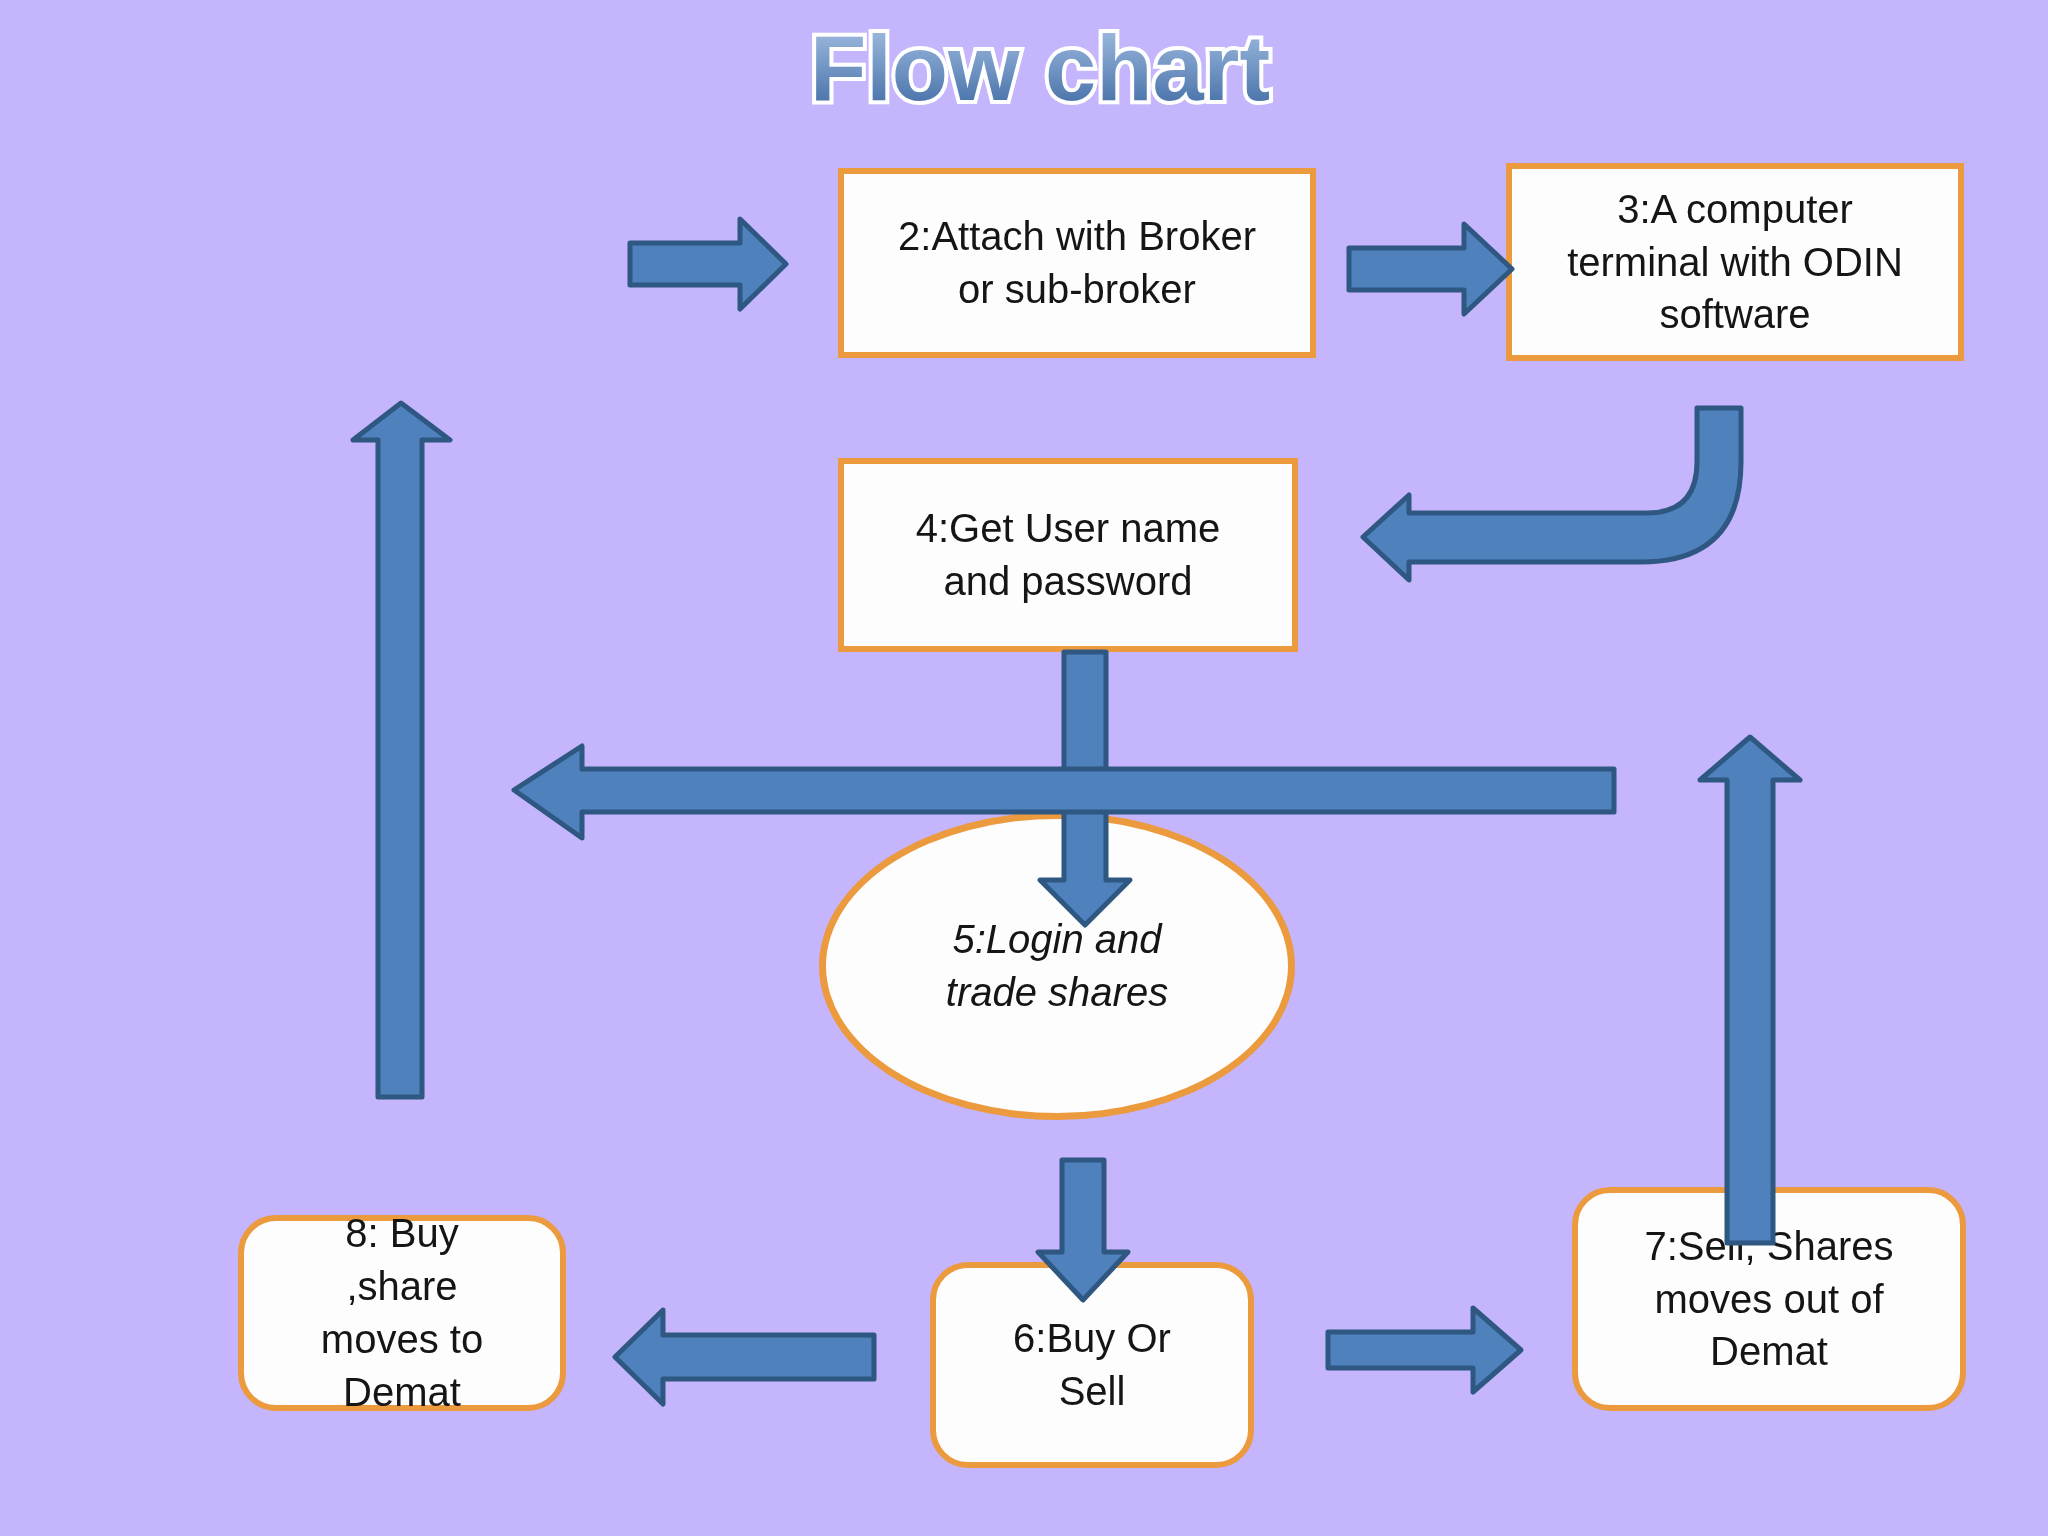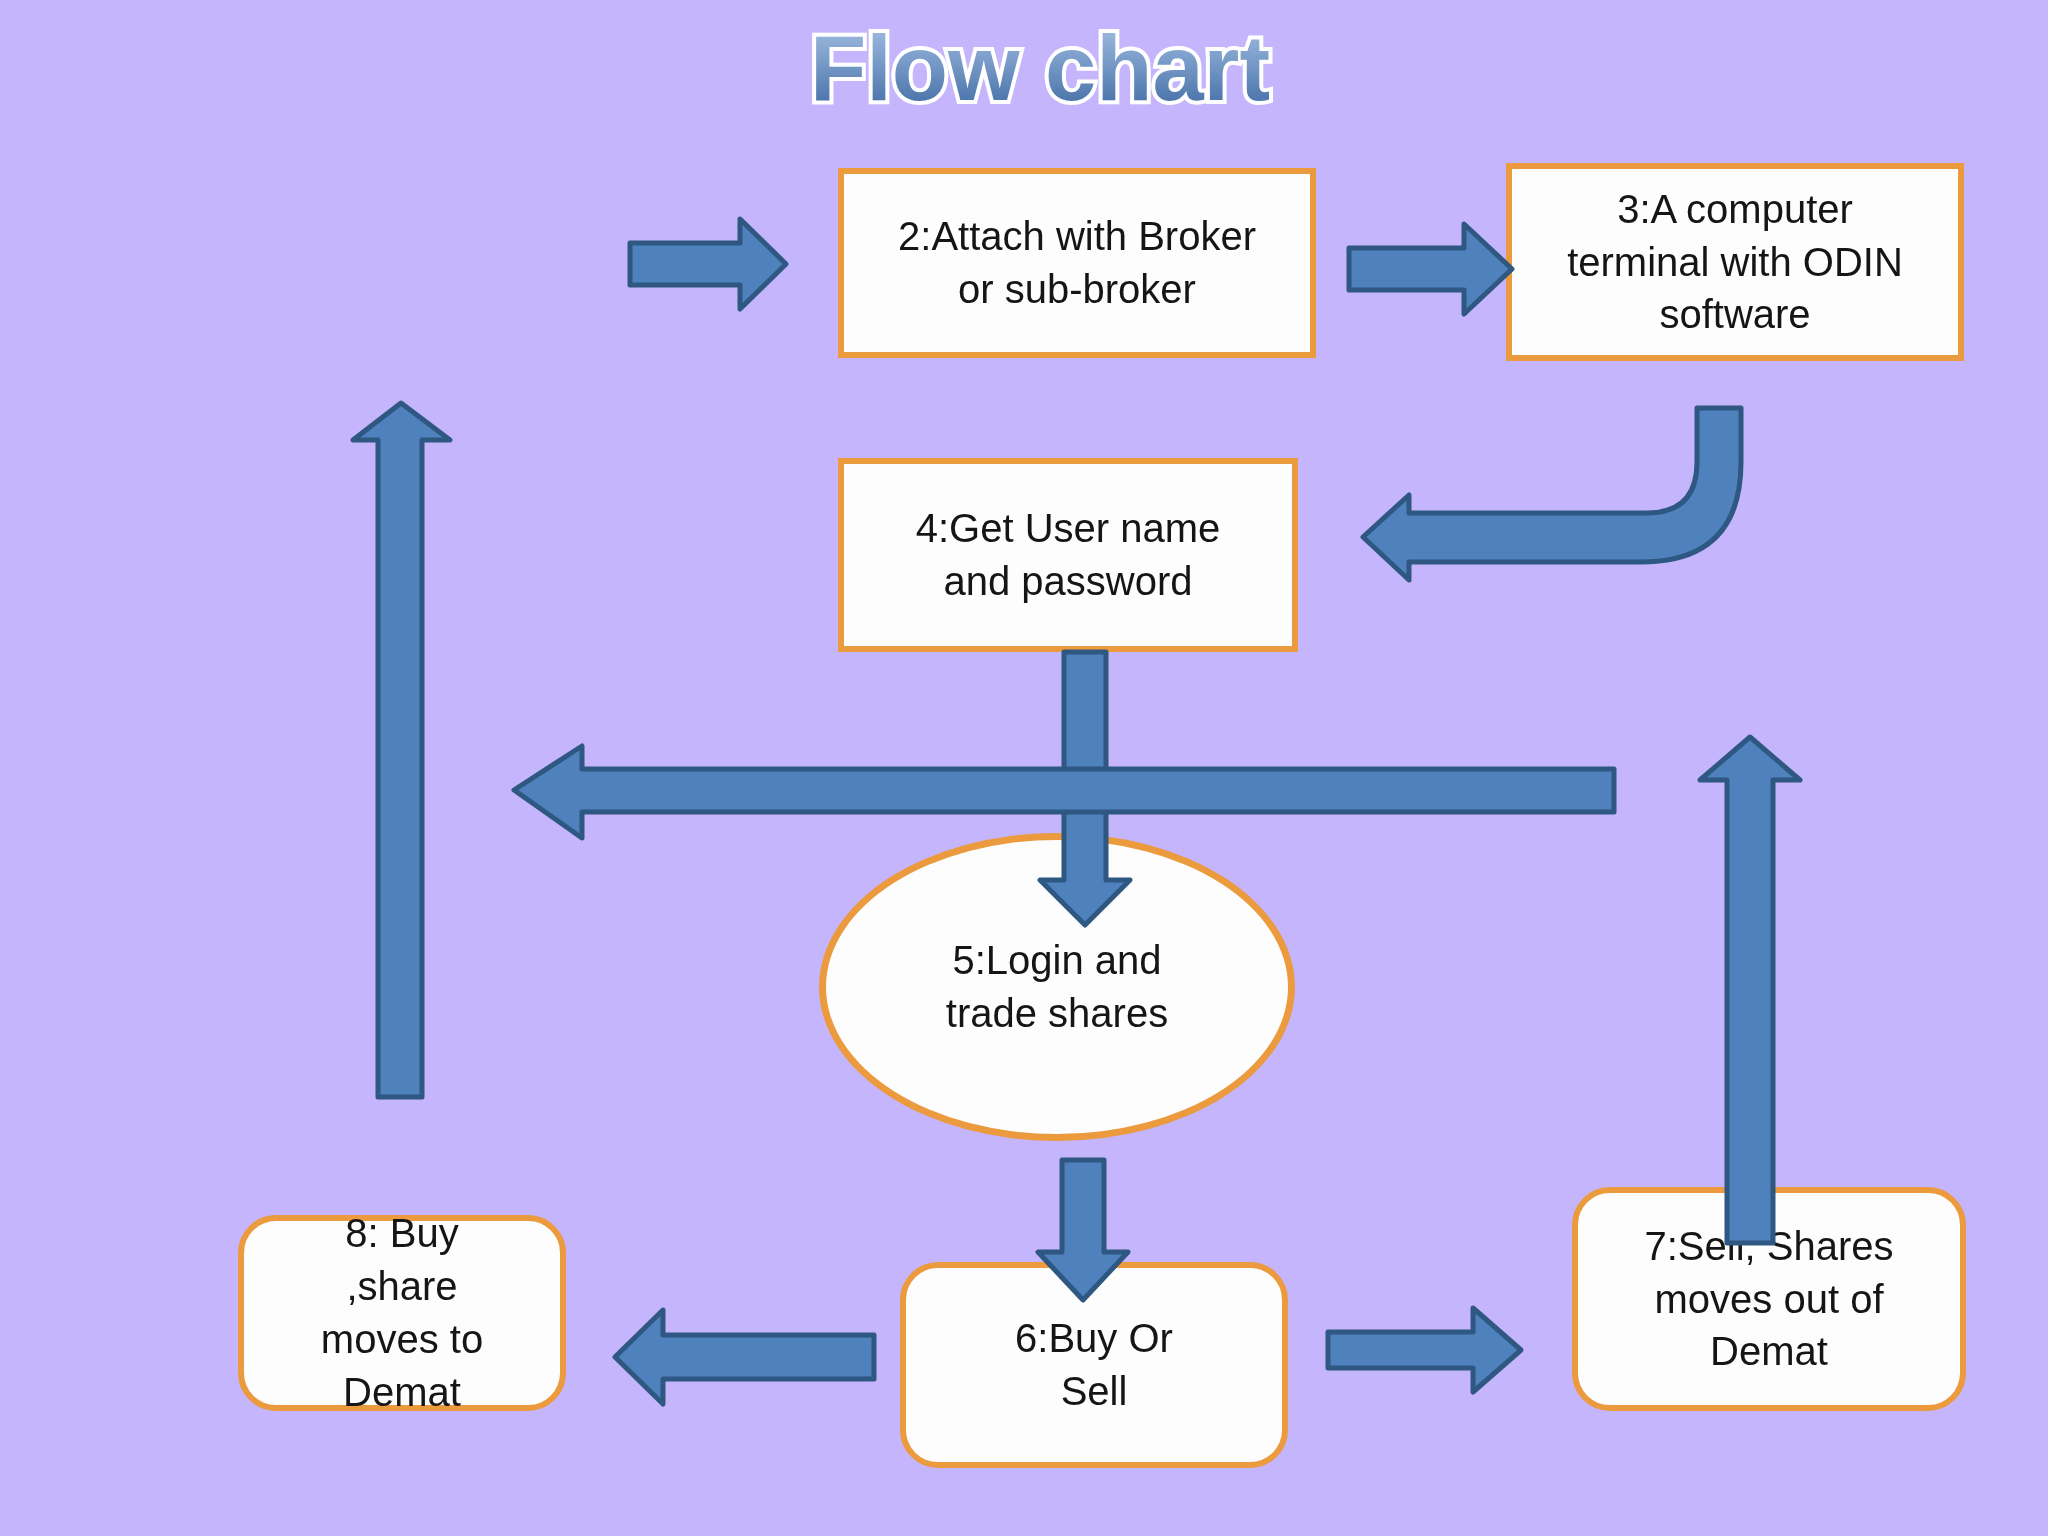--- a/index.html
+++ b/index.html
@@ -14,22 +14,22 @@
         text-align:center;color:var(--text);
         font-size:40px;line-height:1.32;white-space:pre-line;
         box-sizing:border-box;z-index:1;}
   .rounded{border-radius:38px;}
   .ellipse{border-radius:50%;border-width:7px;}
 
   #n1{left:118px;top:168px;width:482px;height:212px;}
   #n2{left:838px;top:168px;width:478px;height:190px;}
   #n3{left:1506px;top:163px;width:458px;height:198px;}
   #n4{left:838px;top:458px;width:460px;height:194px;}
-  #n5{left:819px;top:833px;width:476px;height:308px;}
-  #n6{left:900px;top:1262px;width:388px;height:206px;}
+  #n5{left:819px;top:812px;width:476px;height:308px;font-style:italic;}
+  #n6{left:930px;top:1262px;width:324px;height:206px;}
   #n7{left:1572px;top:1187px;width:394px;height:224px;}
   #n8{left:238px;top:1215px;width:328px;height:196px;}
 
   
   .arrows{position:absolute;inset:0;z-index:2;pointer-events:none;}
   .arrow{fill:var(--arrow-fill);stroke:var(--arrow-stroke);
          stroke-width:5;stroke-linejoin:round;}
 
   
   .title-svg{position:absolute;left:0;top:0;width:2048px;height:150px;z-index:1;}

